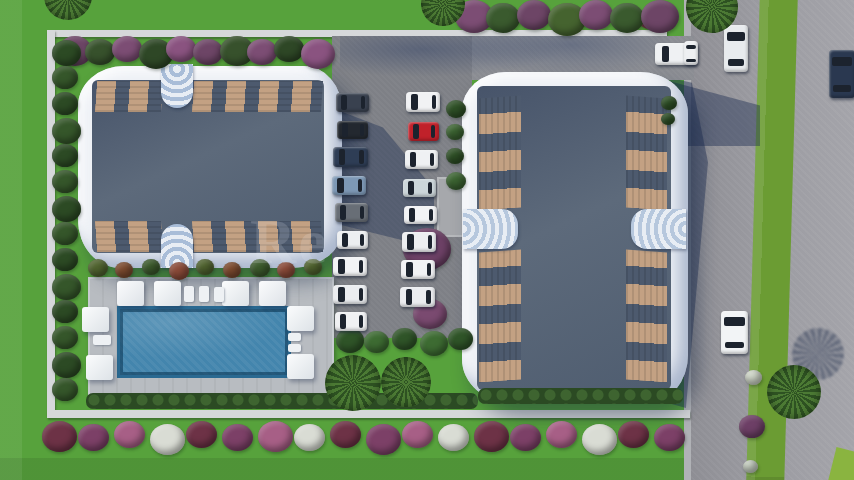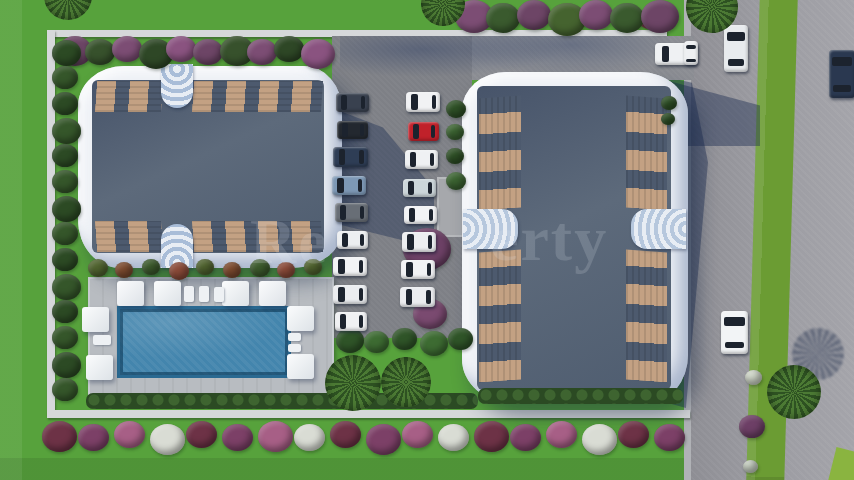--- a/index.html
+++ b/index.html
@@ -161,21 +161,20 @@
   <div class="bldg bldg-right"></div>
   <div class="roof roof-right"></div>
   <div class="balc vert balc-rl1"></div>
   <div class="balc vert balc-rl2"></div>
   <div class="balc vert balc-rr1"></div>
   <div class="balc vert balc-rr2"></div>
   <div class="canopy notch-l"></div>
   <div class="canopy notch-r"></div>
 
   <span class="wm wm-left">Re</span>
-  <span class="wm wm-right">erty</span>
 <div class="car h" style="left: 336px; top: 93px; width: 33px; height: 19px; background: rgb(57, 65, 79);">
       <i class="g1"></i>
       <i class="g2"></i>
     </div>
     <div class="car h" style="left: 337px; top: 121px; width: 31px; height: 18px; background: rgb(35, 40, 47);">
       <i class="g1"></i>
       <i class="g2"></i>
     </div>
     <div class="car h" style="left: 333px; top: 147px; width: 35px; height: 20px; background: rgb(46, 61, 85);">
       <i class="g1"></i>

